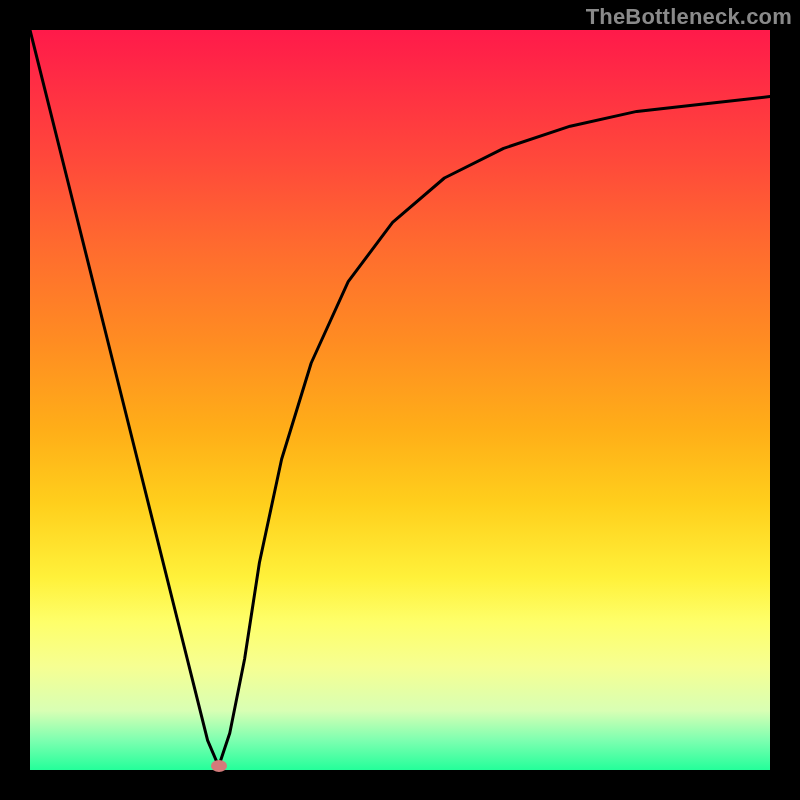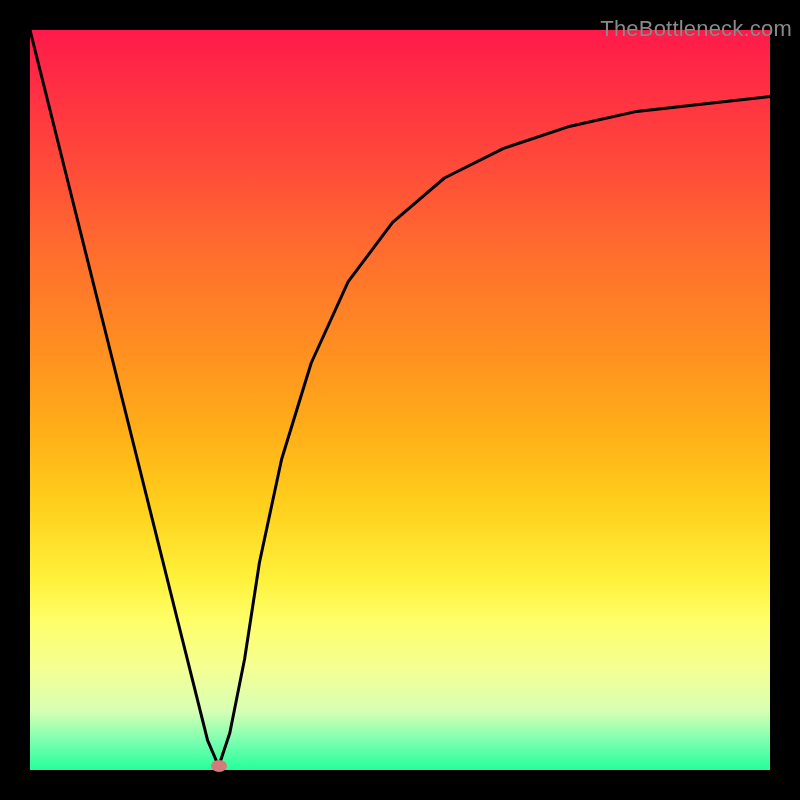--- a/index.html
+++ b/index.html
@@ -37,26 +37,25 @@
       #d8ffb4 92%,
       #7dffb0 96%,
       #24ff9a 100%
     );
   }
   .watermark {
     position: absolute;
     top: 4px;
     right: 8px;
     font-size: 22px;
-    font-weight: 400;
+    font-weight: 700;
     color: #8a8a8a;
     letter-spacing: 0.2px;
     text-shadow: 0 0 1px rgba(0,0,0,0.15);
     user-select: none;
-    margin-top: 12px;
   }
   .curve-svg {
     position: absolute;
     left: 0;
     top: 0;
     width: 740px;
     height: 740px;
   }
   .curve-path {
     fill: none;

